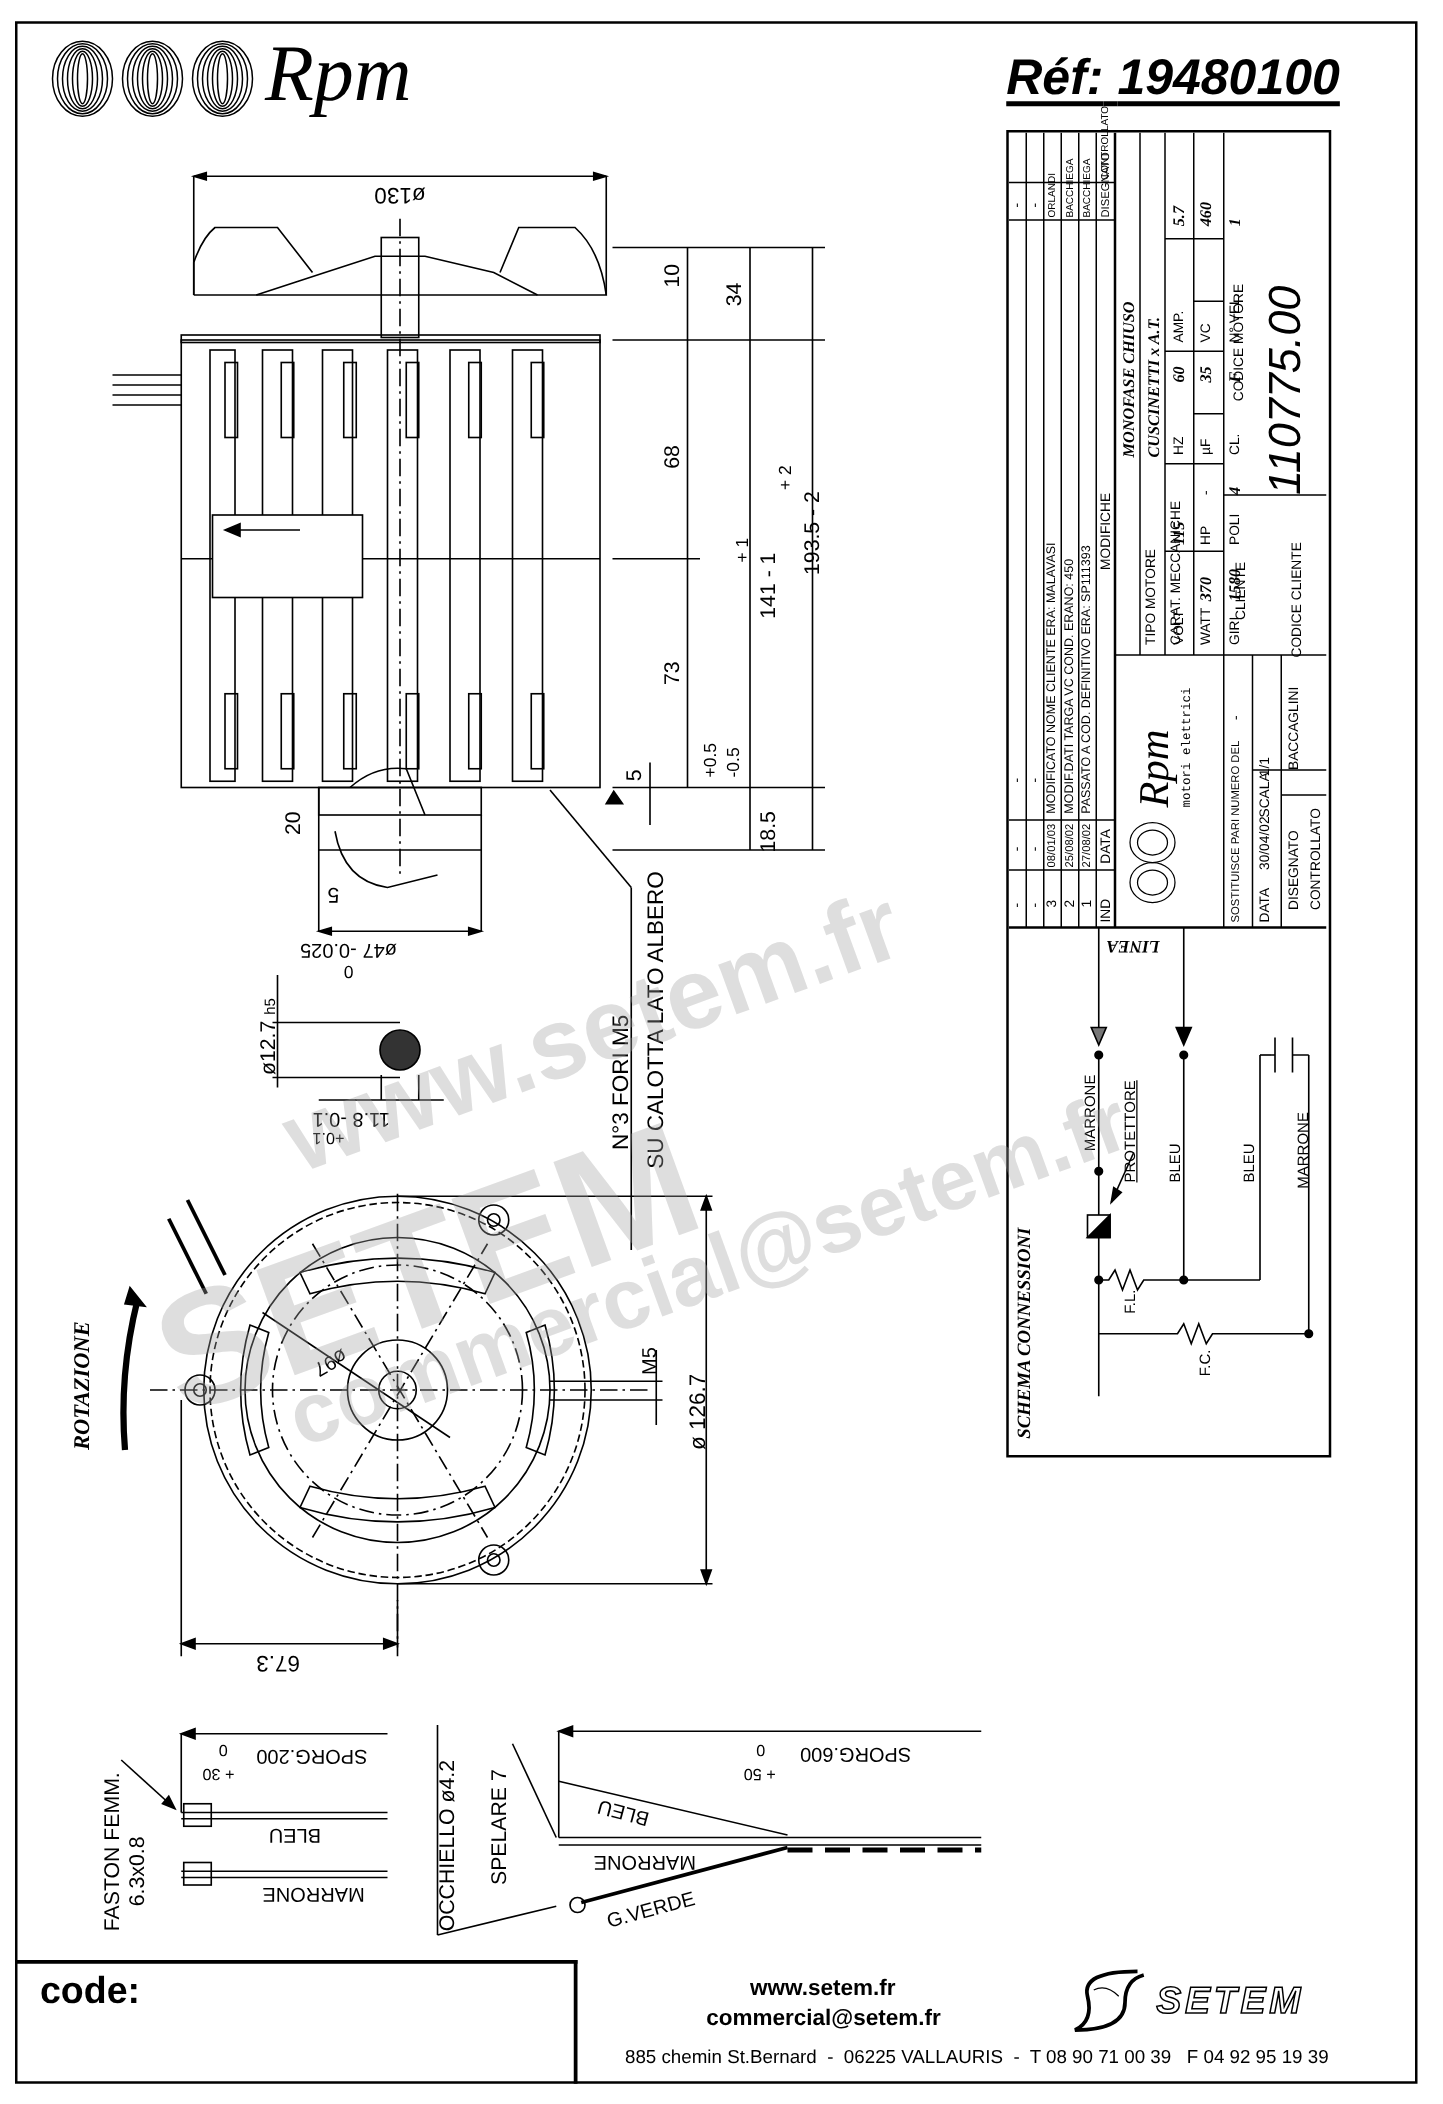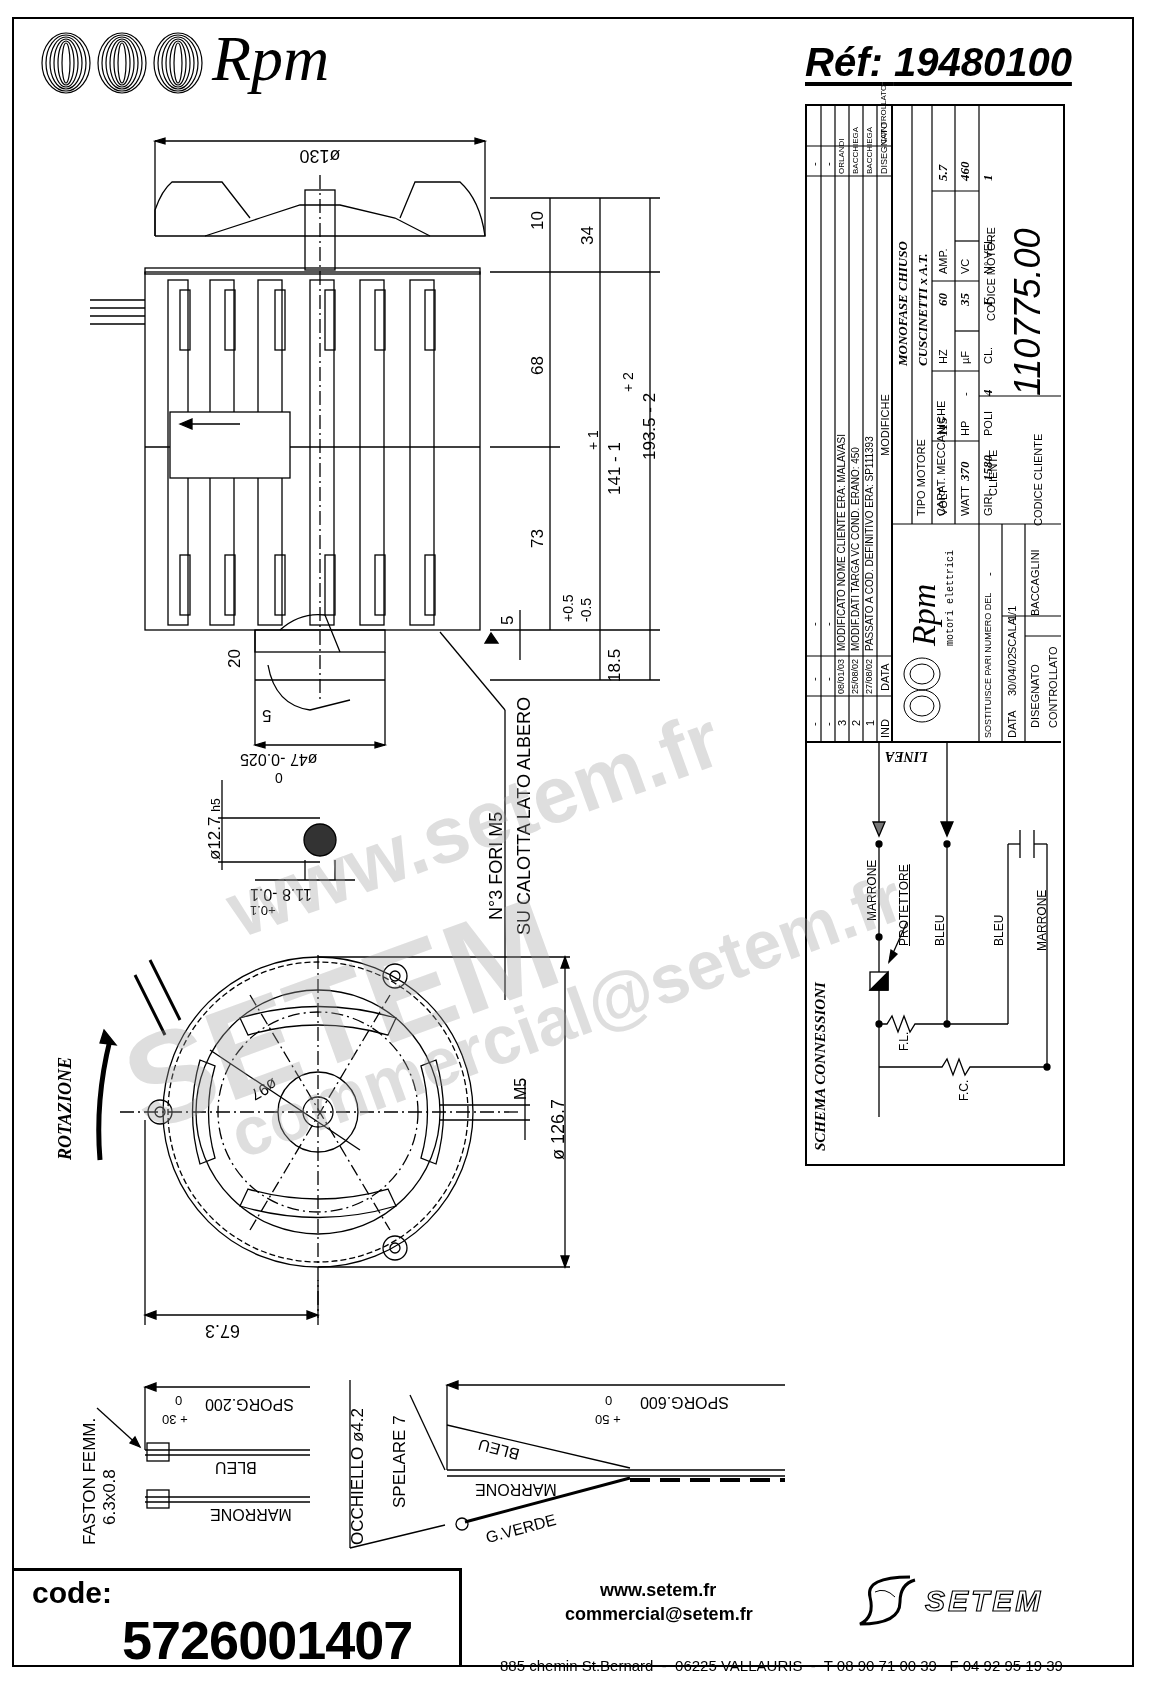--- a/index.html
+++ b/index.html
@@ -425,24 +425,23 @@
   <div class="tb-text" style="left:90px;top:945px;font-size:12px;">F.L.</div>
   <div class="tb-text" style="left:150px;top:995px;font-size:12px;">F.C.</div>
 </div>
 
 <div class="watermark" style="left:215px;top:870px;font-size:80px;transform:rotate(-20deg);">www.setem.fr</div>
 <div class="watermark" style="left:105px;top:1020px;font-size:130px;transform:rotate(-20deg);">SETEM</div>
 <div class="watermark" style="left:220px;top:1100px;font-size:68px;transform:rotate(-20deg);">commercial@setem.fr</div>
 
 <div class="code-box">
   <div class="abs" style="left:20px;top:5px;font-size:30px;font-weight:bold;">code:</div>
-  <div class="abs" style="left:110px;top:38px;font-size:54px;font-weight:bold;letter-spacing:-1px;">5726001407</div>
 </div>
 <div class="footer-text" style="left:600px;top:1580px;font-size:18px;font-weight:bold;">www.setem.fr</div>
 <div class="footer-text" style="left:565px;top:1604px;font-size:18px;font-weight:bold;">commercial@setem.fr</div>
 <div class="abs" style="left:855px;top:1572px;">
   <svg width="70" height="55" viewBox="0 0 70 55">
     <path d="M55,5 Q10,5 15,25 Q20,45 5,52 Q45,52 45,30 Q45,12 60,8" fill="none" stroke="#000" stroke-width="3"></path>
     <path d="M20,20 Q30,15 40,25" fill="none" stroke="#000" stroke-width="1"></path>
   </svg>
   <span class="abs" style="left:70px;top:12px;font-size:30px;font-style:italic;font-weight:bold;color:#fff;-webkit-text-stroke:1.2px #000;letter-spacing:3px;">SETEM</span>
 </div>
-<div class="footer-text" style="left:500px;top:1637px;font-size:15px;white-space:pre;margin-top:20px;">885 chemin St.Bernard  -  06225 VALLAURIS  -  T 08 90 71 00 39   F 04 92 95 19 39</div>
+<div class="footer-text" style="left:500px;top:1637px;font-size:15px;white-space:pre;">885 chemin St.Bernard  -  06225 VALLAURIS  -  T 08 90 71 00 39   F 04 92 95 19 39</div>
 
 </body></html>

